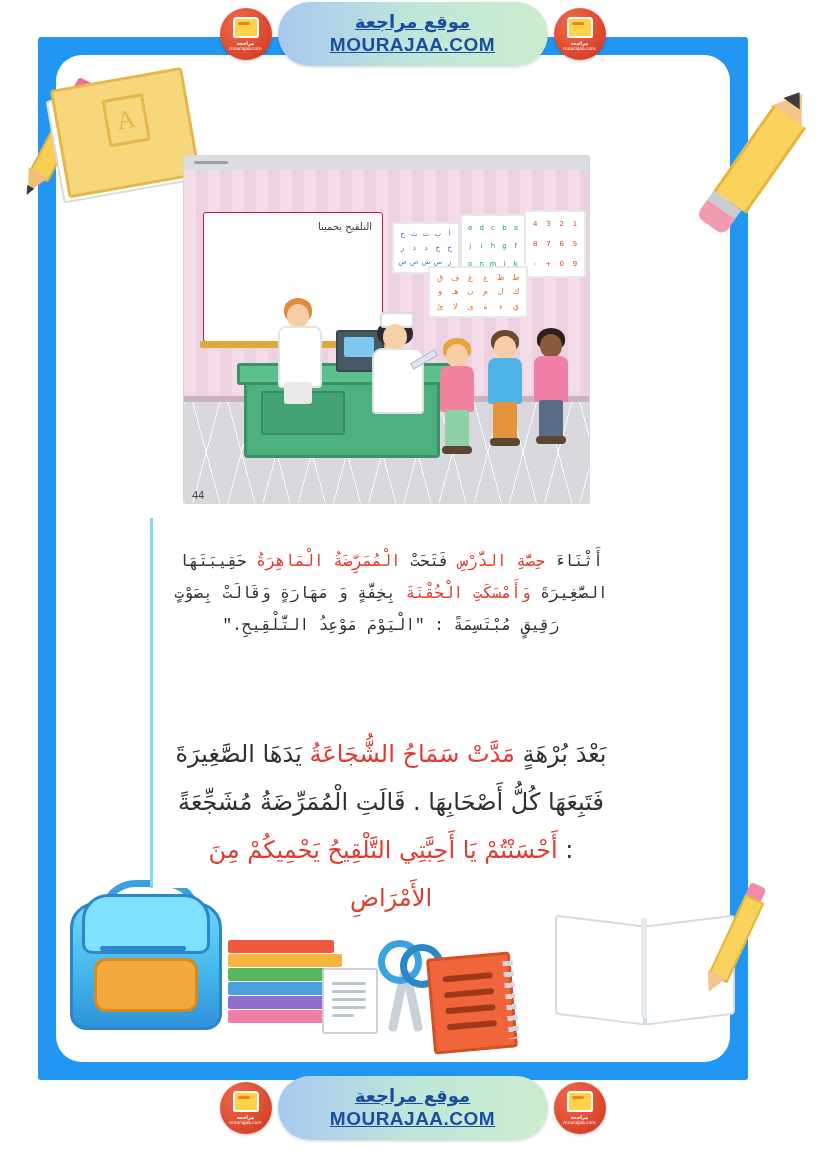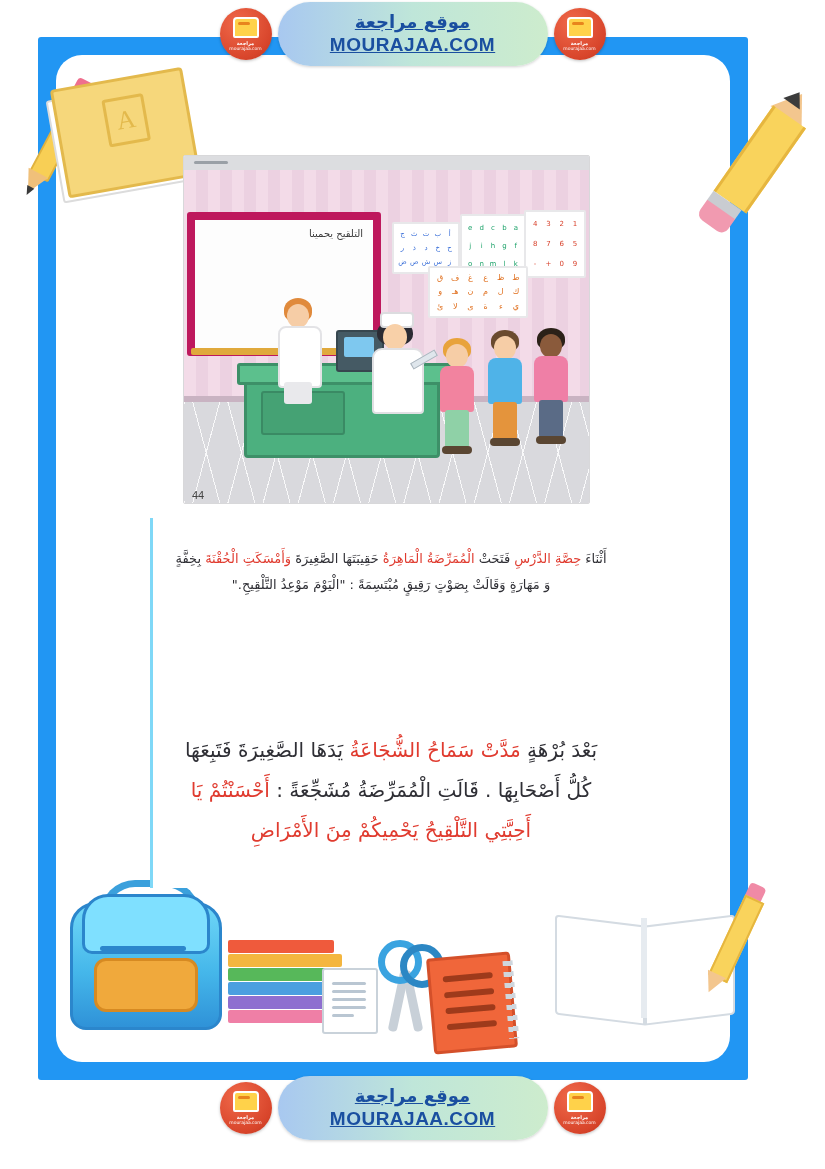--- a/index.html
+++ b/index.html
@@ -168,21 +168,21 @@
   .floor{position:absolute;left:0;top:232px;width:100%;height:101px;background:#d9d9dd;}
   .floor:before{
     content:"";position:absolute;inset:0;
     background:
       repeating-linear-gradient(105deg,rgba(255,255,255,.85) 0 1px,transparent 1px 34px),
       repeating-linear-gradient(75deg,rgba(255,255,255,.85) 0 1px,transparent 1px 34px);
   }
   .baseboard{position:absolute;left:0;top:226px;width:100%;height:8px;background:#c9b3c2;}
 
   
-  .whiteboard{position:absolute;left:3px;top:42px;width:178px;height:128px;background:#fdfdfd;border:8px solid #be185d;border-radius:3px;}
+  .whiteboard{position:absolute;left:19px;top:42px;width:178px;height:128px;background:#fdfdfd;border:1px solid #be185d;border-radius:3px;}
   .wb-text{
     position:absolute;right:10px;top:8px;font-size:10px;color:#3b3b3b;
     direction:rtl;font-family:"DejaVu Sans",sans-serif;white-space:nowrap;
   }
   .wb-tray{position:absolute;left:-4px;top:128px;width:186px;height:7px;background:#e0a93c;border-radius:2px;}
 
   
   .poster{position:absolute;background:#fff;border:2px solid #e8e8ea;border-radius:2px;}
   .poster.p1{left:208px;top:52px;width:64px;height:48px;}
   .poster.p2{left:276px;top:44px;width:62px;height:60px;}
@@ -261,25 +261,25 @@
     border-left:3px solid #7fd8f7;
   }
   .text-card .edge{position:absolute;left:-3px;top:0;width:3px;height:100%;background:#7fd8f7;}
   .para{
     direction:rtl;text-align:center;
     font-family:"DejaVu Sans",sans-serif;
     line-height:2.0;
   }
   .para.p1{
     position:absolute;right:16px;top:28px;width:440px;
-    font-size:13px;color:#2f2f35;
+    font-size:16px;color:#2f2f35;font-family:Liberation Mono, monospace;
   }
   .para.p2{
     position:absolute;right:16px;top:212px;width:440px;
-    font-size:20px;color:#2f2f35;
+    font-size:24px;color:#2f2f35;
   }
   .hl-red{color:#e03b2f;}
 
   
   .inner-wm{
     position:absolute;left:355px;top:560px;font-size:13px;color:#d9d4c8;
     transform:rotate(-20deg);z-index:11;font-family:"Liberation Sans",sans-serif;
   }
 </style>
 </head>

